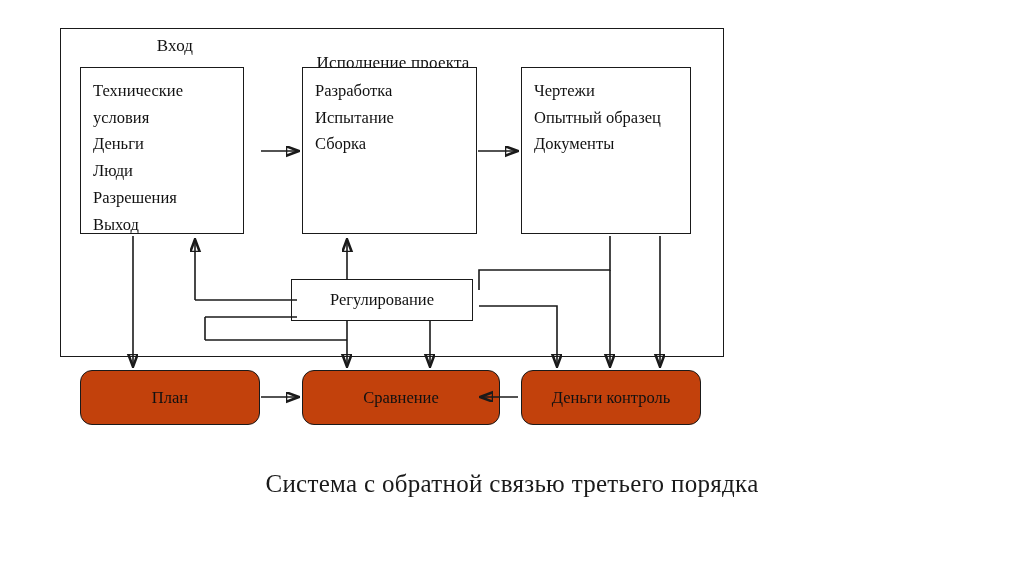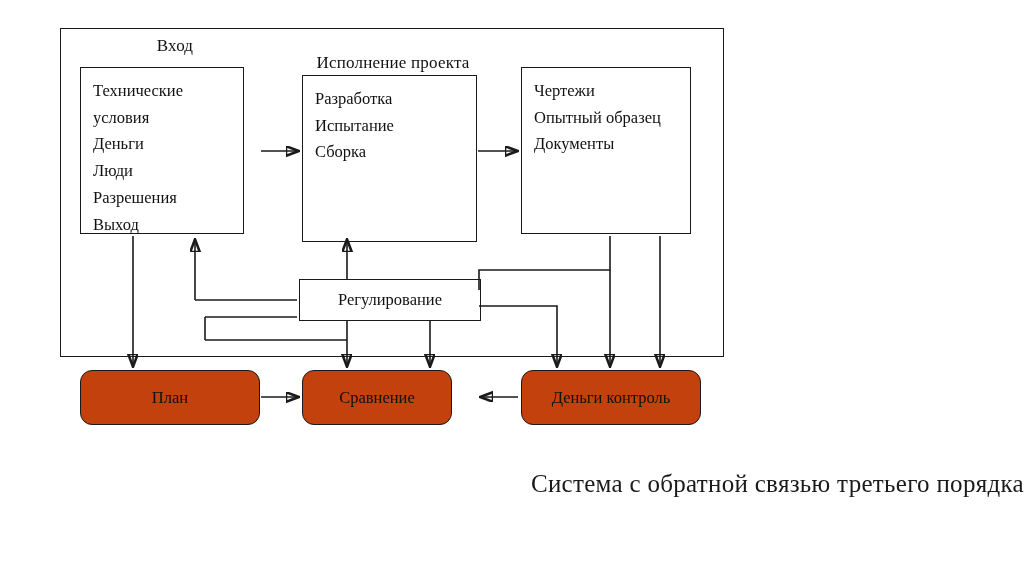--- a/index.html
+++ b/index.html
@@ -66,21 +66,21 @@
     align-items: center;
     justify-content: center;
     font-size: 16.5px;
     white-space: nowrap;
   }
   .caption {
     position: absolute;
     left: 0;
     top: 470px;
     width: 1024px;
-    text-align: right;
+    text-align: center;
     font-size: 25px;
     letter-spacing: 0.3px;
     color: #1a1a1a;
   }
   svg.wires {
     position: absolute;
     left: 0;
     top: 0;
     width: 1024px;
     height: 574px;
@@ -107,44 +107,44 @@
     <div class="box-lines">
       <div>Технические</div>
       <div>условия</div>
       <div>Деньги</div>
       <div>Люди</div>
       <div>Разрешения</div>
       <div>Выход</div>
     </div>
   </div>
 
-  <div class="box" style="left:302px; top:67px; width:175px; height:167px;margin-top:8px;">
+  <div class="box" style="left:302px; top:67px; width:175px; height:167px;">
     <div class="box-lines">
       <div>Разработка</div>
       <div>Испытание</div>
       <div>Сборка</div>
     </div>
   </div>
 
   <div class="box" style="left:521px; top:67px; width:170px; height:167px;">
     <div class="box-lines">
       <div>Чертежи</div>
       <div>Опытный образец</div>
       <div>Документы</div>
     </div>
   </div>
 
-  <div class="reg-box" style="left:299px; top:279px; width:182px; height:42px;">
+  <div class="reg-box" style="left:291px; top:279px; width:182px; height:42px;">
     <span>Регулирование</span>
   </div>
 
   <div class="round-box" style="left:80px; top:370px; width:180px; height:55px;">
     <span>План</span>
   </div>
-  <div class="round-box" style="left:302px; top:370px; width:150px; height:55px;">
+  <div class="round-box" style="left:302px; top:370px; width:198px; height:55px;">
     <span>Сравнение</span>
   </div>
   <div class="round-box" style="left:521px; top:370px; width:180px; height:55px;">
     <span>Деньги контроль</span>
   </div>
 
   <svg class="wires" viewBox="0 0 1024 574">
     <defs>
       <marker id="arrow" markerWidth="9" markerHeight="9" refX="7.5" refY="3" orient="auto">
         <path d="M0,0 L8,3 L0,6 z" fill="#1a1a1a" stroke="none"></path>

